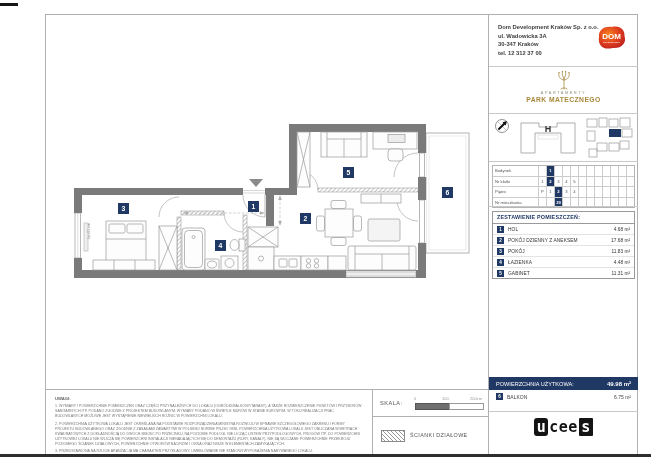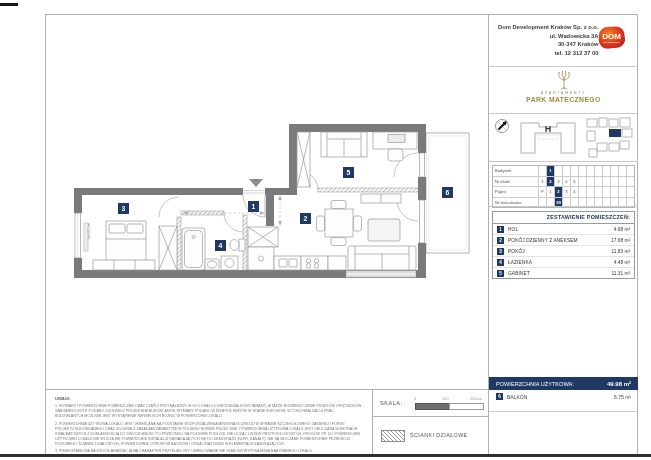--- a/index.html
+++ b/index.html
@@ -23,21 +23,21 @@
   .scale-tick{position:absolute;top:6px;font-size:4px;color:#999;}
   .t0{left:41px}.t1{left:69px}.t2{left:97px}
   #legend-box{position:absolute;left:326px;top:401px;width:116px;height:38px;box-sizing:border-box;
               border-top:1px solid #b0b0b0;border-left:1px solid #b0b0b0;}
   .legend-swatch{position:absolute;left:8px;top:13px;width:22px;height:10px;border:.8px solid #8a8a8a;
      background:repeating-linear-gradient(45deg,#fff 0 2px,#9a9a9a 2px 2.8px);}
   .legend-label{position:absolute;left:37px;top:15px;font-size:5.4px;color:#555;letter-spacing:.4px;}
 
   
   #right-col{position:absolute;left:442px;top:0;width:149px;height:439px;border-left:1px solid #b0b0b0;}
-  .rc-sec{position:absolute;left:0;right:0;box-sizing:border-box;text-align:right;}
+  .rc-sec{position:absolute;left:0;right:0;box-sizing:border-box;}
   .sec-company{top:0;height:51px;}
   .company-lines{position:absolute;left:9px;top:8px;font-size:5.8px;font-weight:bold;color:#3d3d3d;line-height:8.5px;}
   .dom-logo{position:absolute;right:9px;top:8px;}
   .sec-brand{top:51px;height:47px;border-top:1px solid #c9c9c9;text-align:center;}
   .tree-ic{display:block;margin:3px auto 0 auto;}
   .brand-upper{font-size:3.8px;letter-spacing:1.6px;color:#8e8e78;margin-top:1px;}
   .brand-name{font-size:6.8px;font-weight:bold;color:#a8893d;letter-spacing:.4px;margin-top:1px;}
   .sec-overview{top:98px;height:48px;border-top:1px solid #c9c9c9;}
   .compass{position:absolute;left:5px;top:4px;}
   .hbuilding{position:absolute;left:26px;top:3px;}
@@ -451,16 +451,19 @@
     </div>
 
     <div class="rc-sec balkon-row">
       <span class="mini-badge">6</span>
       <span class="balkon-name">BALKON</span>
       <span class="balkon-area">6.75 m²</span>
     </div>
 
     <div class="rc-sec col-divider"></div>
 
+    <div class="rc-sec ucees">
+      <span class="boxl">u</span><span class="mid">cee</span><span class="boxr">s</span>
+    </div>
   </div>
 </div>
 
 <div class="bottom-bar"></div>
 
 </body></html>

